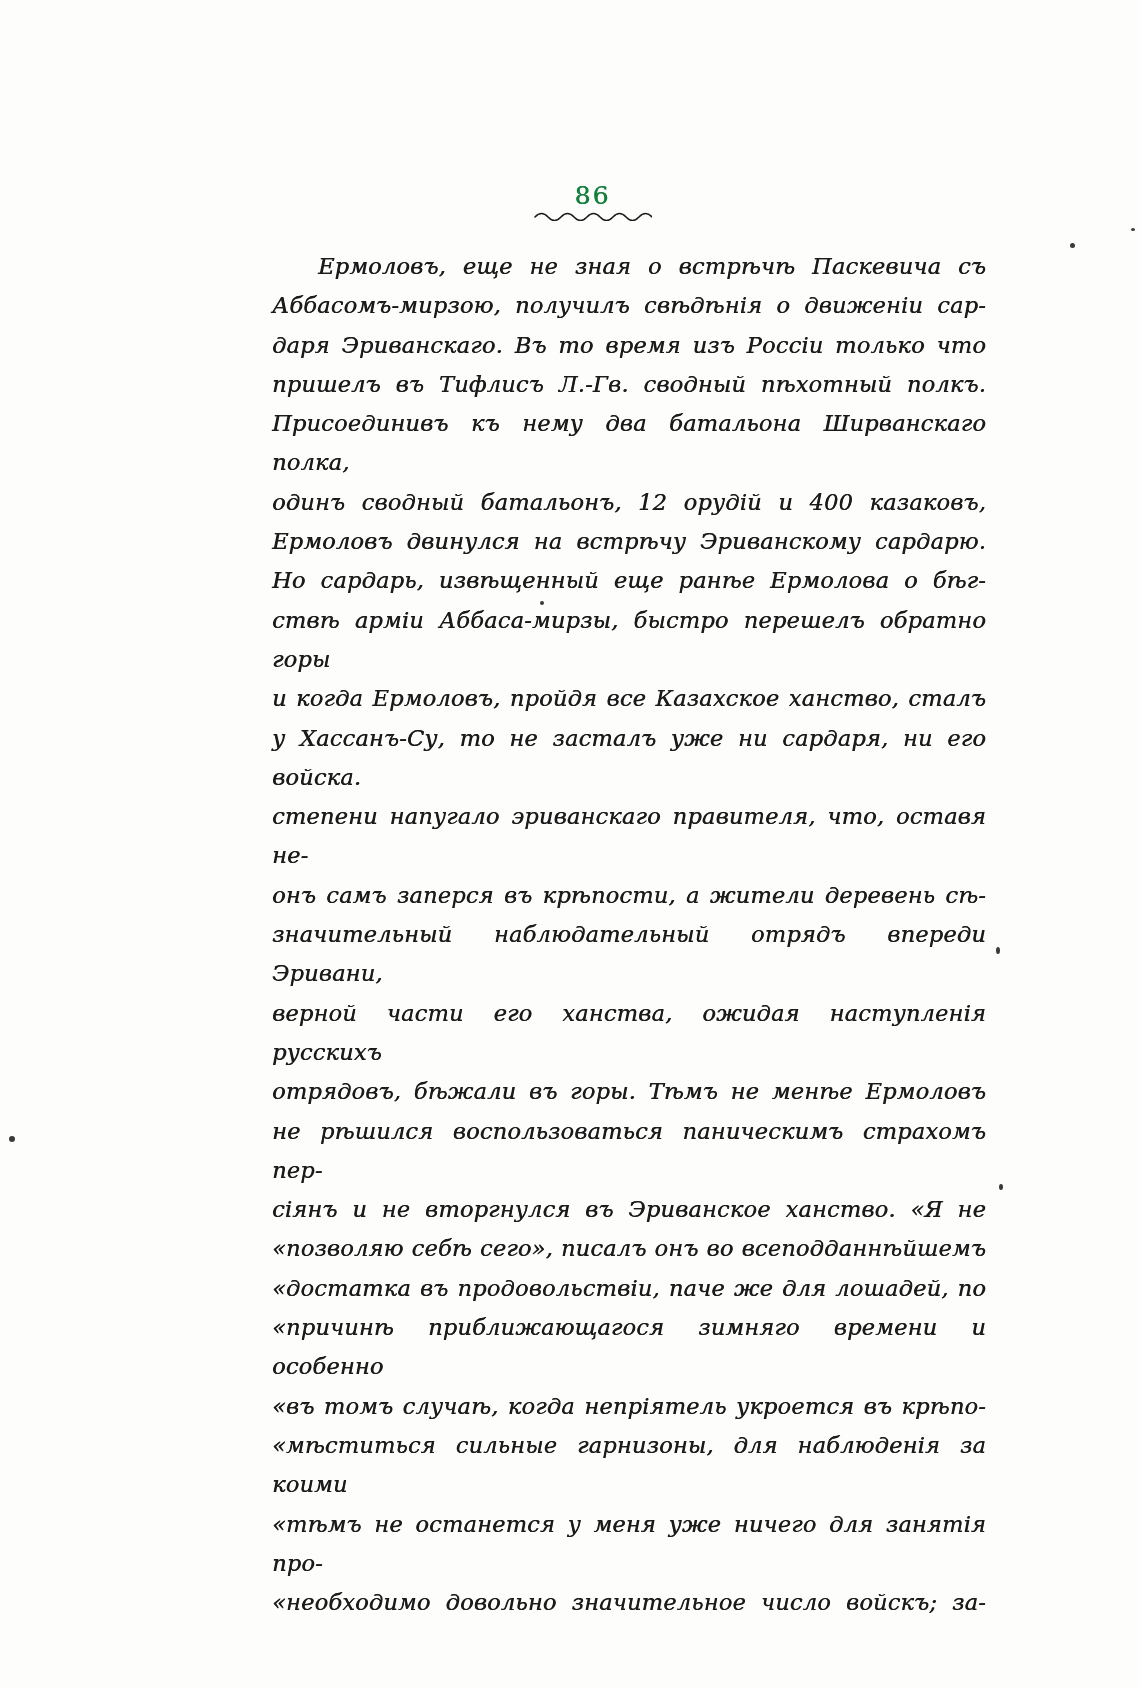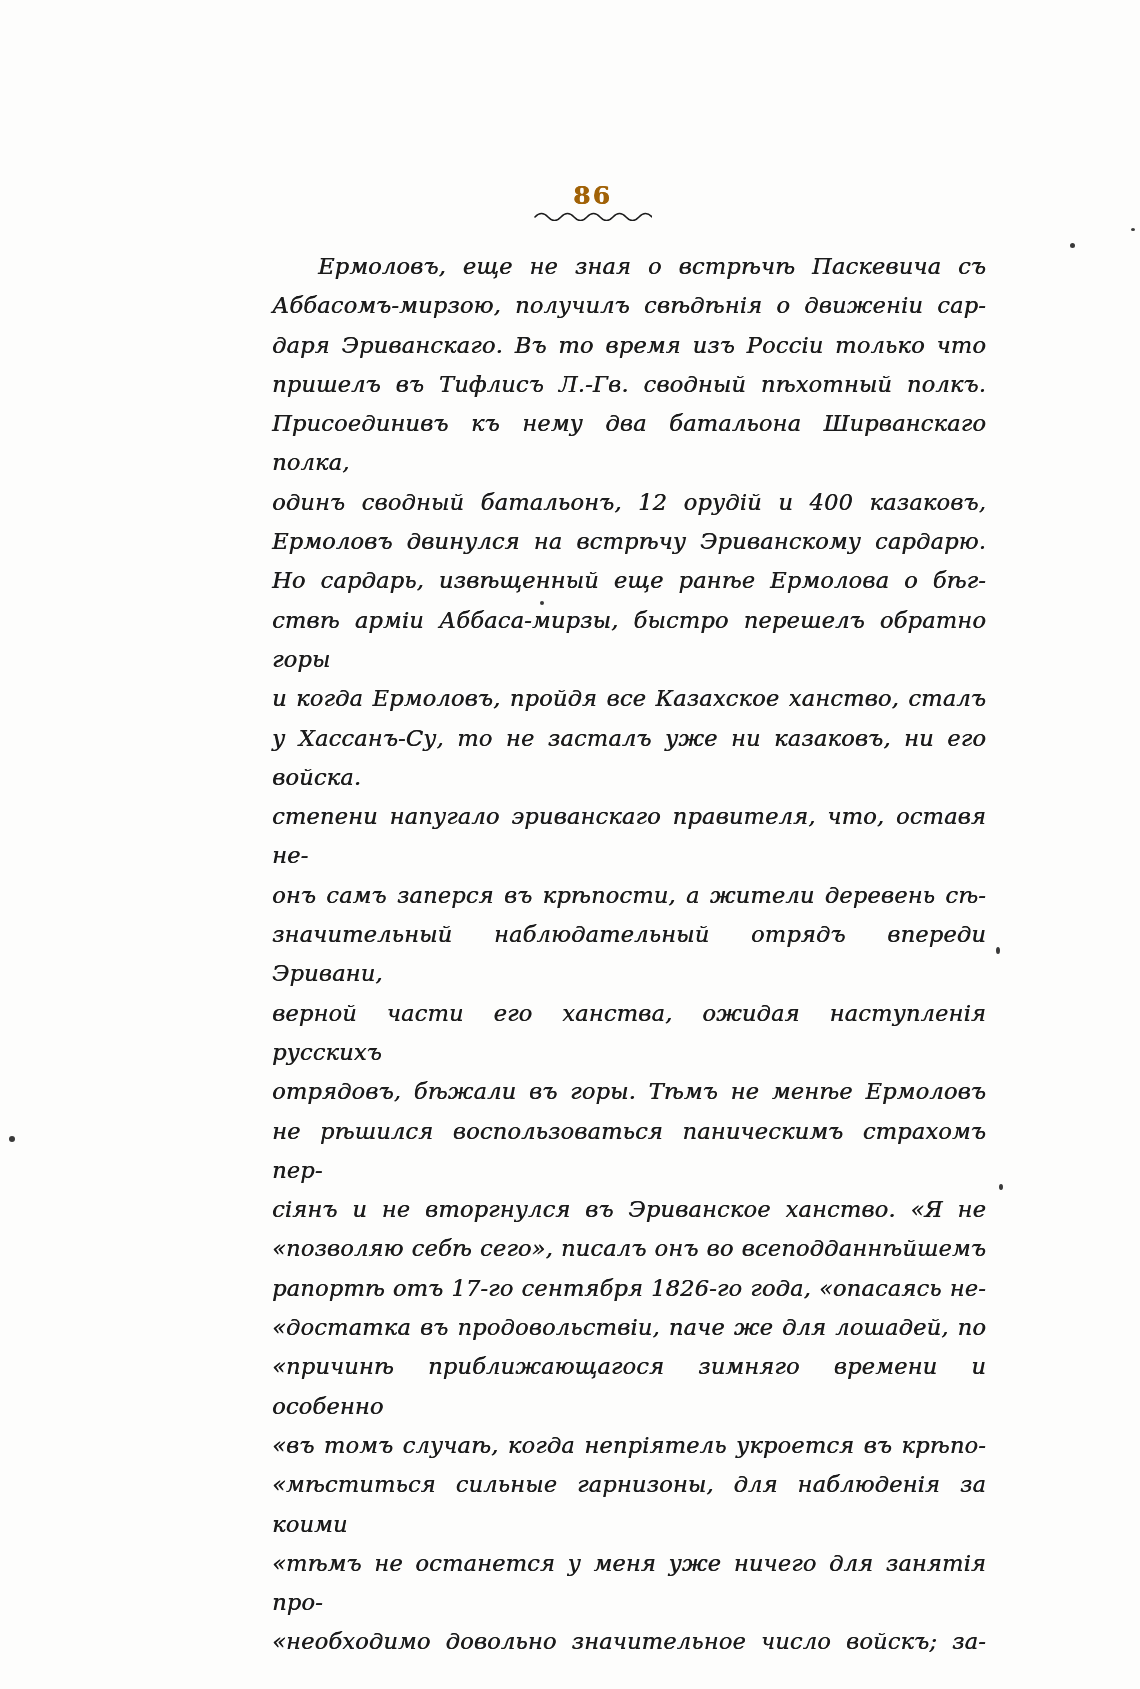--- a/index.html
+++ b/index.html
@@ -19,23 +19,23 @@
   }
   .page-header {
     position: absolute;
     top: 183px;
     left: 520px;
     width: 145px;
     text-align: center;
   }
   .page-number {
     font-size: 25px;
-    font-weight: bold;
+    font-weight: normal;
     letter-spacing: 2px;
-    color: #a16207;
+    color: #15803d;
     line-height: 1;
     text-shadow: 0.4px 0 0 currentColor;
   }
   .wavy-rule {
     display: block;
     margin: 3px auto 0 auto;
   }
   .text-block {
     position: absolute;
     left: 272px;
@@ -86,33 +86,32 @@
         <div class="text-line indent">Ермоловъ, еще не зная о встрѣчѣ Паскевича съ</div>
         <div class="text-line">Аббасомъ-мирзою, получилъ свѣдѣнія о движеніи сар-</div>
         <div class="text-line">даря Эриванскаго. Въ то время изъ Россіи только что</div>
         <div class="text-line">пришелъ въ Тифлисъ Л.-Гв. сводный пѣхотный полкъ.</div>
         <div class="text-line">Присоединивъ къ нему два батальона Ширванскаго полка,</div>
         <div class="text-line">одинъ сводный батальонъ, 12 орудій и 400 казаковъ,</div>
         <div class="text-line">Ермоловъ двинулся на встрѣчу Эриванскому сардарю.</div>
         <div class="text-line">Но сардарь, извѣщенный еще ранѣе Ермолова о бѣг-</div>
         <div class="text-line">ствѣ арміи Аббаса-мирзы, быстро перешелъ обратно горы</div>
         <div class="text-line">и когда Ермоловъ, пройдя все Казахское ханство, сталъ</div>
-        <div class="text-line">у Хассанъ-Су, то не засталъ уже ни казаковъ, ни его</div>
+        <div class="text-line">у Хассанъ-Су, то не засталъ уже ни сардаря, ни его</div>
         <div class="text-line para-end">войска.</div>
       </div>
       <div class="paragraph">
         <div class="text-line">степени напугало эриванскаго правителя, что, оставя не-</div>
         <div class="text-line">онъ самъ заперся въ крѣпости, а жители деревень сѣ-</div>
         <div class="text-line">значительный наблюдательный отрядъ впереди Эривани,</div>
         <div class="text-line">верной части его ханства, ожидая наступленія русскихъ</div>
         <div class="text-line">отрядовъ, бѣжали въ горы. Тѣмъ не менѣе Ермоловъ</div>
         <div class="text-line">не рѣшился воспользоваться паническимъ страхомъ пер-</div>
         <div class="text-line">сіянъ и не вторгнулся въ Эриванское ханство. «Я не</div>
         <div class="text-line">«позволяю себѣ сего», писалъ онъ во всеподданнѣйшемъ</div>
-        <div class="text-line">рапортѣ отъ 17-го сентября 1826-го года, «опасаясь не-</div>
         <div class="text-line">«достатка въ продовольствіи, паче же для лошадей, по</div>
         <div class="text-line">«причинѣ приближающагося зимняго времени и особенно</div>
         <div class="text-line">«въ томъ случаѣ, когда непріятель укроется въ крѣпо-</div>
         <div class="text-line">«мѣститься сильные гарнизоны, для наблюденія за коими</div>
         <div class="text-line">«тѣмъ не останется у меня уже ничего для занятія про-</div>
         <div class="text-line">«необходимо довольно значительное число войскъ; за-</div>
       </div>
     </div>
 
   <div id="artifacts-layer">

